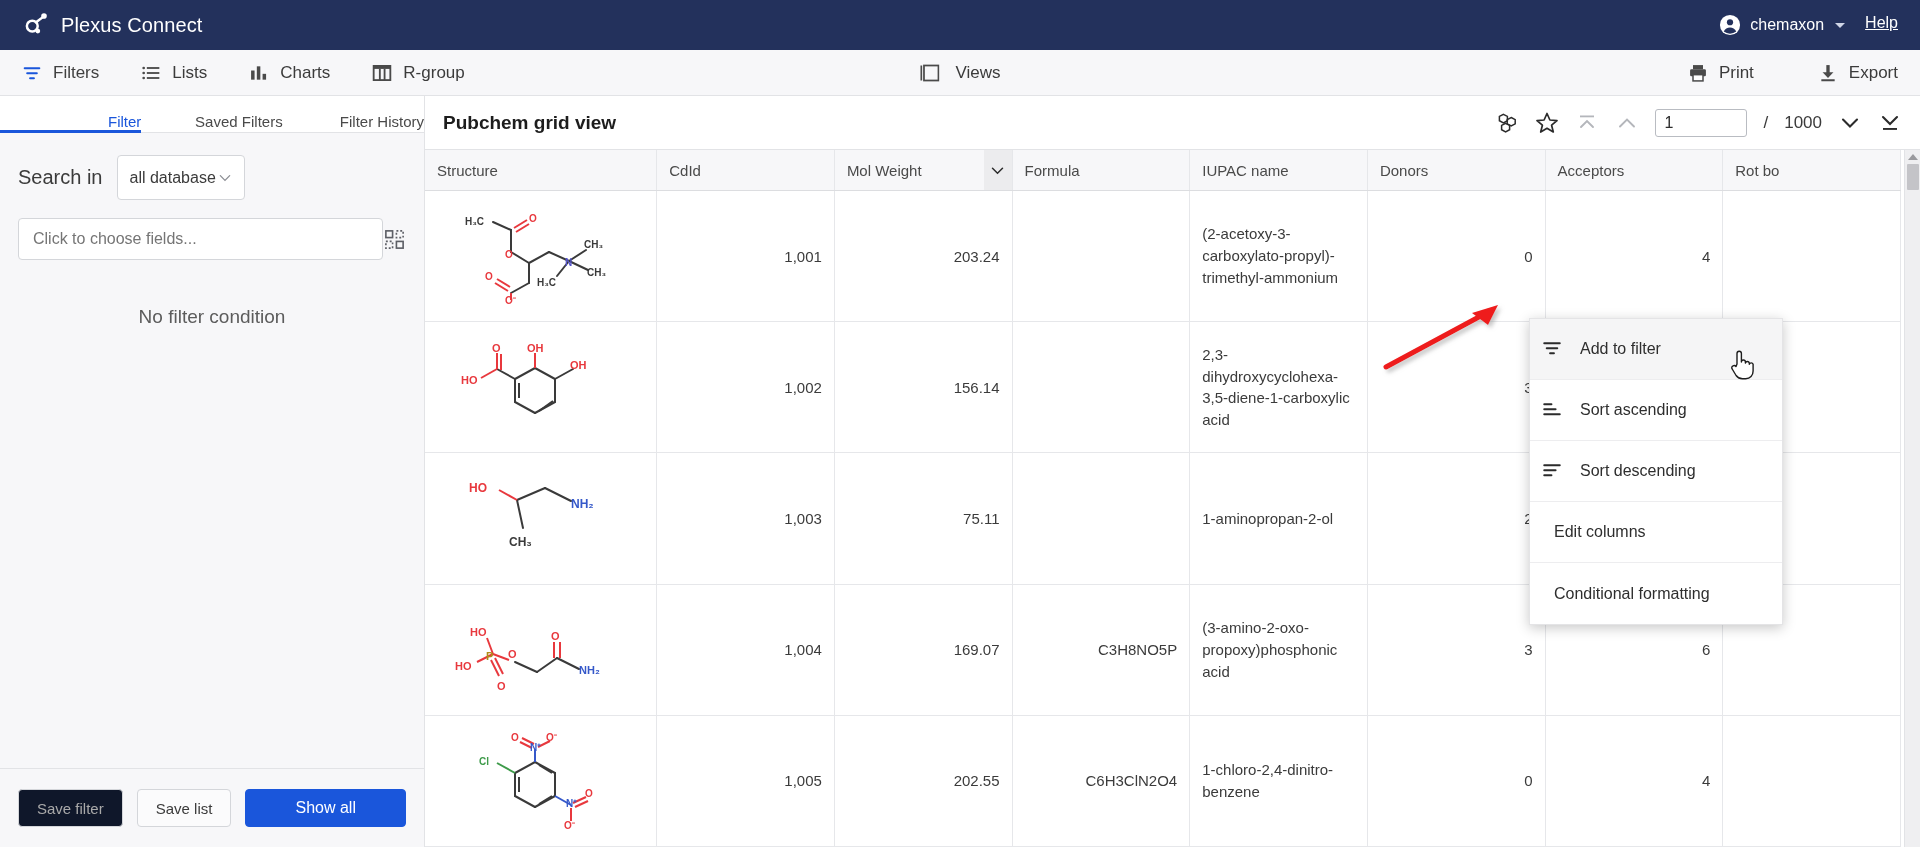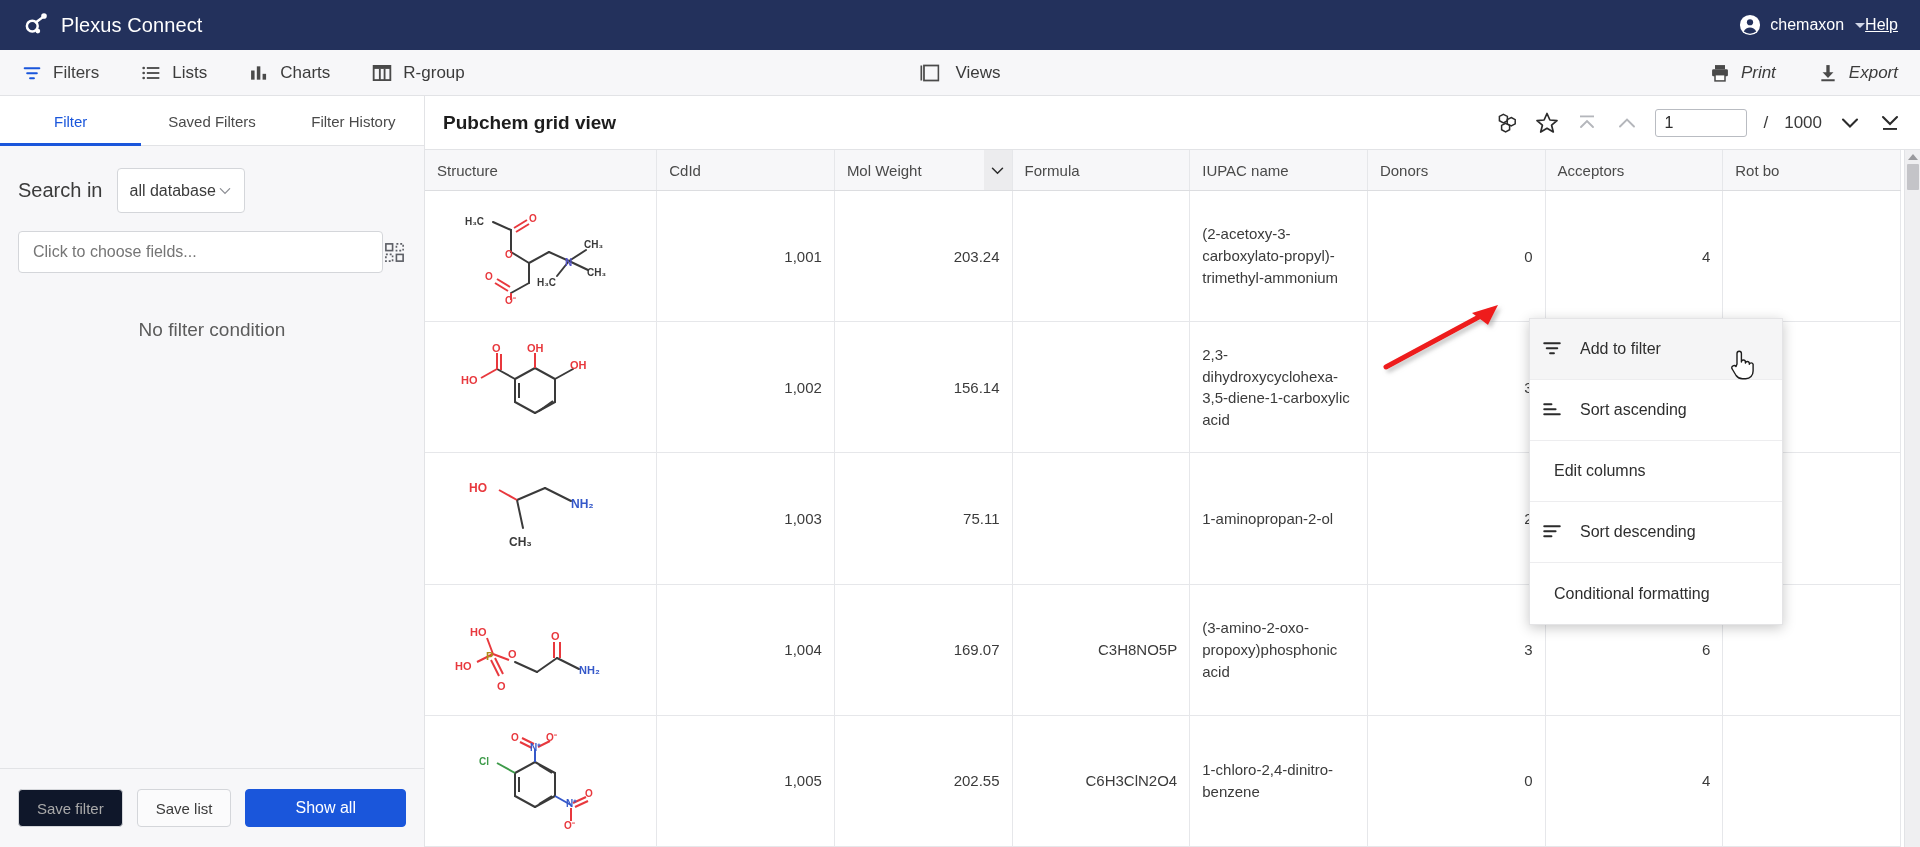--- a/index.html
+++ b/index.html
@@ -12,21 +12,21 @@
   
   .appbar {
     height: 50px; background: #23315c; color: #fff;
     display: flex; align-items: center; padding: 0 22px;
     position: relative;
   }
   .brand { display: flex; align-items: center; gap: 13px; }
   .brand-logo { width: 26px; height: 26px; display: block; }
   .brand-title { font-size: 20px; letter-spacing: .1px; color:#fff; }
   .appbar-right {
-    margin-left: auto; display: flex; align-items: center; 
+    margin-left: auto; display: flex; align-items: flex-start; gap: 20px;
   }
   .user-chip { display: flex; align-items: center; gap: 9px; font-size: 16px; }
   .avatar-ic { width: 22px; height: 22px; display:block; }
   .caret-dn {
     width:0;height:0;border-left:5px solid transparent;border-right:5px solid transparent;
     border-top:5px solid #cfd5e6; margin-left:2px;
   }
   .help-link { font-size: 16px; color: #fff; text-decoration: underline; }
 
   
@@ -38,35 +38,35 @@
     display: flex; align-items: center; gap: 11px;
     font-size: 17px; color: #3b3b3b; margin-right: 42px;
   }
   .tool-item.active { color: #404040; }
   .tool-icn { width: 20px; height: 20px; display:block; }
   .tool-center {
     position: absolute; left: 50%; transform: translateX(-50%);
     display: flex; align-items: center; gap: 16px; font-size: 17px; color: #3b3b3b;
   }
   .tool-right {
-    margin-left: auto; display: flex; align-items: flex-end; gap: 42px; font-style: italic;
+    margin-left: auto; display: flex; align-items: flex-end; gap: 64px;
   }
 
   
   .body-wrap { display: flex; height: calc(847px - 96px); }
 
   
   .leftpanel {
     width: 425px; border-right: 1px solid #e2e3e6; background: #f7f7f9;
     display: flex; flex-direction: column; flex: 0 0 425px;
   }
   .ftabs { display: flex; background: #fff; border-bottom: 1px solid #e2e3e6; }
   .ftab {
-    flex: 1; text-align: center; font-size: 15px; color: #4a4a4a;
-    padding: 17px 0 15px; position: relative;
+    flex: 1; text-align: right; font-size: 15px; color: #4a4a4a;
+    padding: 17px 0 2px; position: relative;
   }
   .ftab.active { color: #1a56db; }
   .ftab.active::after {
     content:""; position:absolute; left:0; right:0; bottom:-1px; height:3px; background:#1a56db;
   }
   .fbody { padding: 22px 18px 0; flex: 1; }
   .searchin-row { display: flex; align-items: center; gap: 14px; }
   .searchin-lbl { font-size: 20px; color: #3b3b3b; }
   .select-box {
     width: 128px; height: 45px; border: 1px solid #d4d6da; border-radius: 4px;
@@ -649,32 +649,32 @@
       <div class="ctxitem">
         <span>
           <svg class="ctx-ic" viewBox="0 0 24 24">
             <rect x="1.5" y="4" width="11" height="2.4" rx="1.2" fill="#2b2b2b"></rect>
             <rect x="1.5" y="10" width="16" height="2.4" rx="1.2" fill="#2b2b2b"></rect>
             <rect x="1.5" y="16" width="21" height="2.4" rx="1.2" fill="#2b2b2b"></rect>
           </svg>
         </span>
         <span>Sort ascending</span>
       </div>
-      <div class="ctxitem noicon">
-        <span>Edit columns</span>
-      </div>
       <div class="ctxitem">
         <span>
           <svg class="ctx-ic" viewBox="0 0 24 24">
             <rect x="1.5" y="4" width="21" height="2.4" rx="1.2" fill="#2b2b2b"></rect>
             <rect x="1.5" y="10" width="16" height="2.4" rx="1.2" fill="#2b2b2b"></rect>
             <rect x="1.5" y="16" width="11" height="2.4" rx="1.2" fill="#2b2b2b"></rect>
           </svg>
         </span>
         <span>Sort descending</span>
+      </div>
+      <div class="ctxitem noicon">
+        <span>Edit columns</span>
       </div>
       <div class="ctxitem noicon">
         <span>Conditional formatting</span>
       </div>
     </div>
 
     <div class="annot-arrow">
       <svg width="140" height="80" viewBox="0 0 140 80">
         <defs>
           <filter id="shd" x="-30%" y="-30%" width="180%" height="180%">

